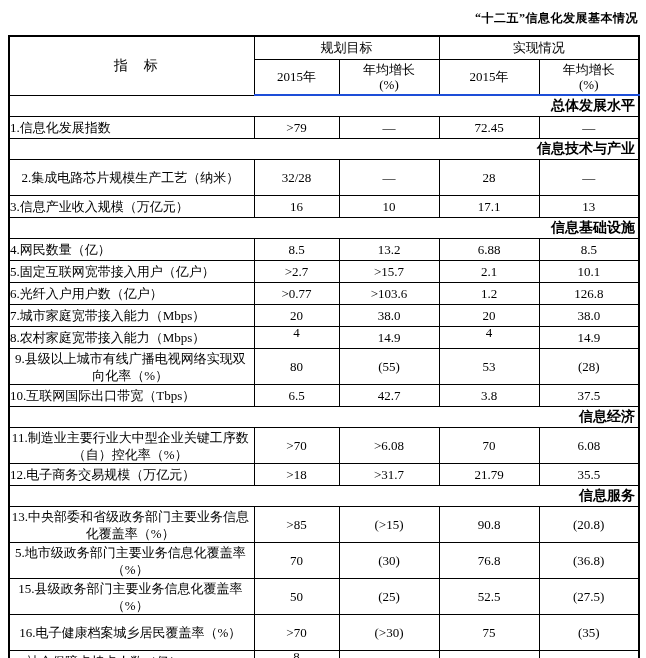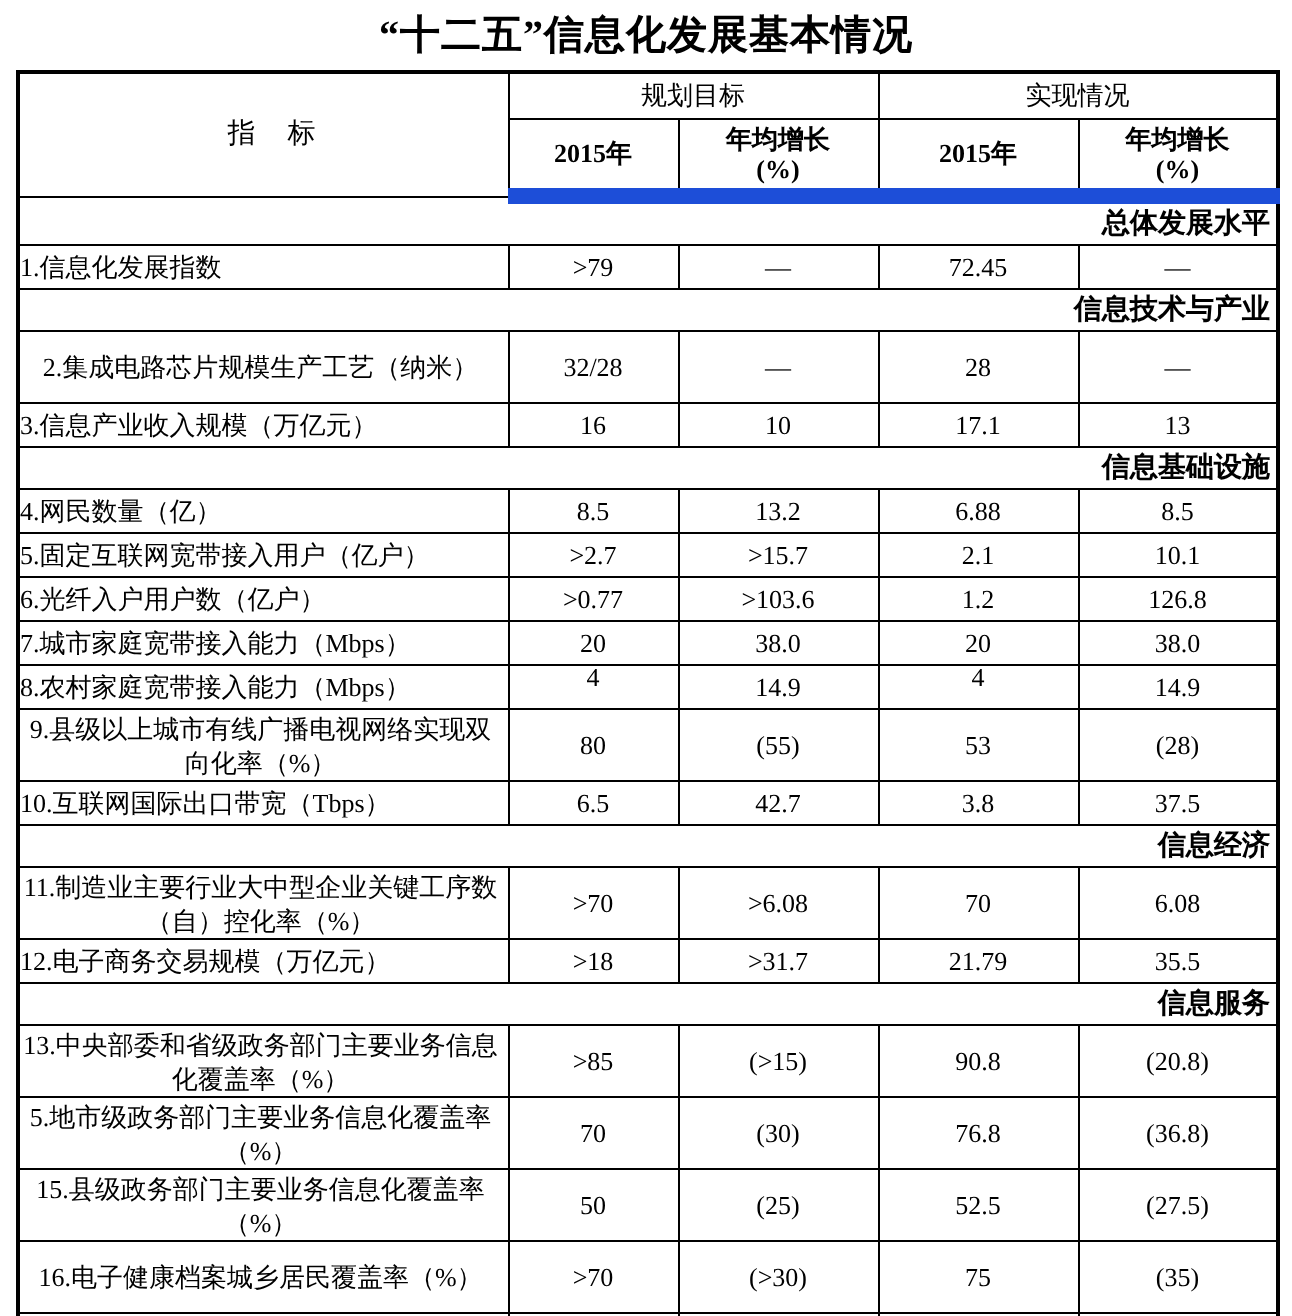--- a/index.html
+++ b/index.html
@@ -9,23 +9,23 @@
     width: 646px;
     color: #000;
     font-family: "Liberation Serif", "DejaVu Serif", serif;
   }
   .page {
     width: 646px;
     box-sizing: border-box;
     padding: 6px 8px 4px 8px;
   }
   .title {
-    text-align: center;
+    text-align: right;
     font-weight: bold;
-    font-size: 20px;
+    font-size: 12px;
     line-height: 20px;
     margin: 2px 0 7px 0;
     letter-spacing: 0.5px;
   }
   table.report {
     border-collapse: collapse;
     table-layout: fixed;
     width: 630px;
     border: 2px solid #000;
   }
@@ -36,21 +36,21 @@
   col.c-act-g  { width: 100px; }
   th, td {
     border: 1px solid #000;
     font-size: 13px;
     font-weight: normal;
     padding: 0 3px;
     overflow: hidden;
   }
   thead th { text-align: center; vertical-align: middle; }
   tr.hdr1 th { height: 22px; }
-  tr.hdr2 th { height: 34px; border-bottom: 8px solid #1d4ed8; font-weight: bold; }
+  tr.hdr2 th { height: 34px; border-bottom: 2px solid #1d4ed8; }
   th.ind-head { font-size: 14px; letter-spacing: 1px; padding-left: 12px; }
   .growth-line { display: block; line-height: 15px; }
   td.sec {
     font-weight: bold;
     font-size: 14px;
     height: 20px;
     text-align: right;
     padding-left: 4px;
     font-family: "Liberation Sans", "DejaVu Sans", sans-serif;
   }

